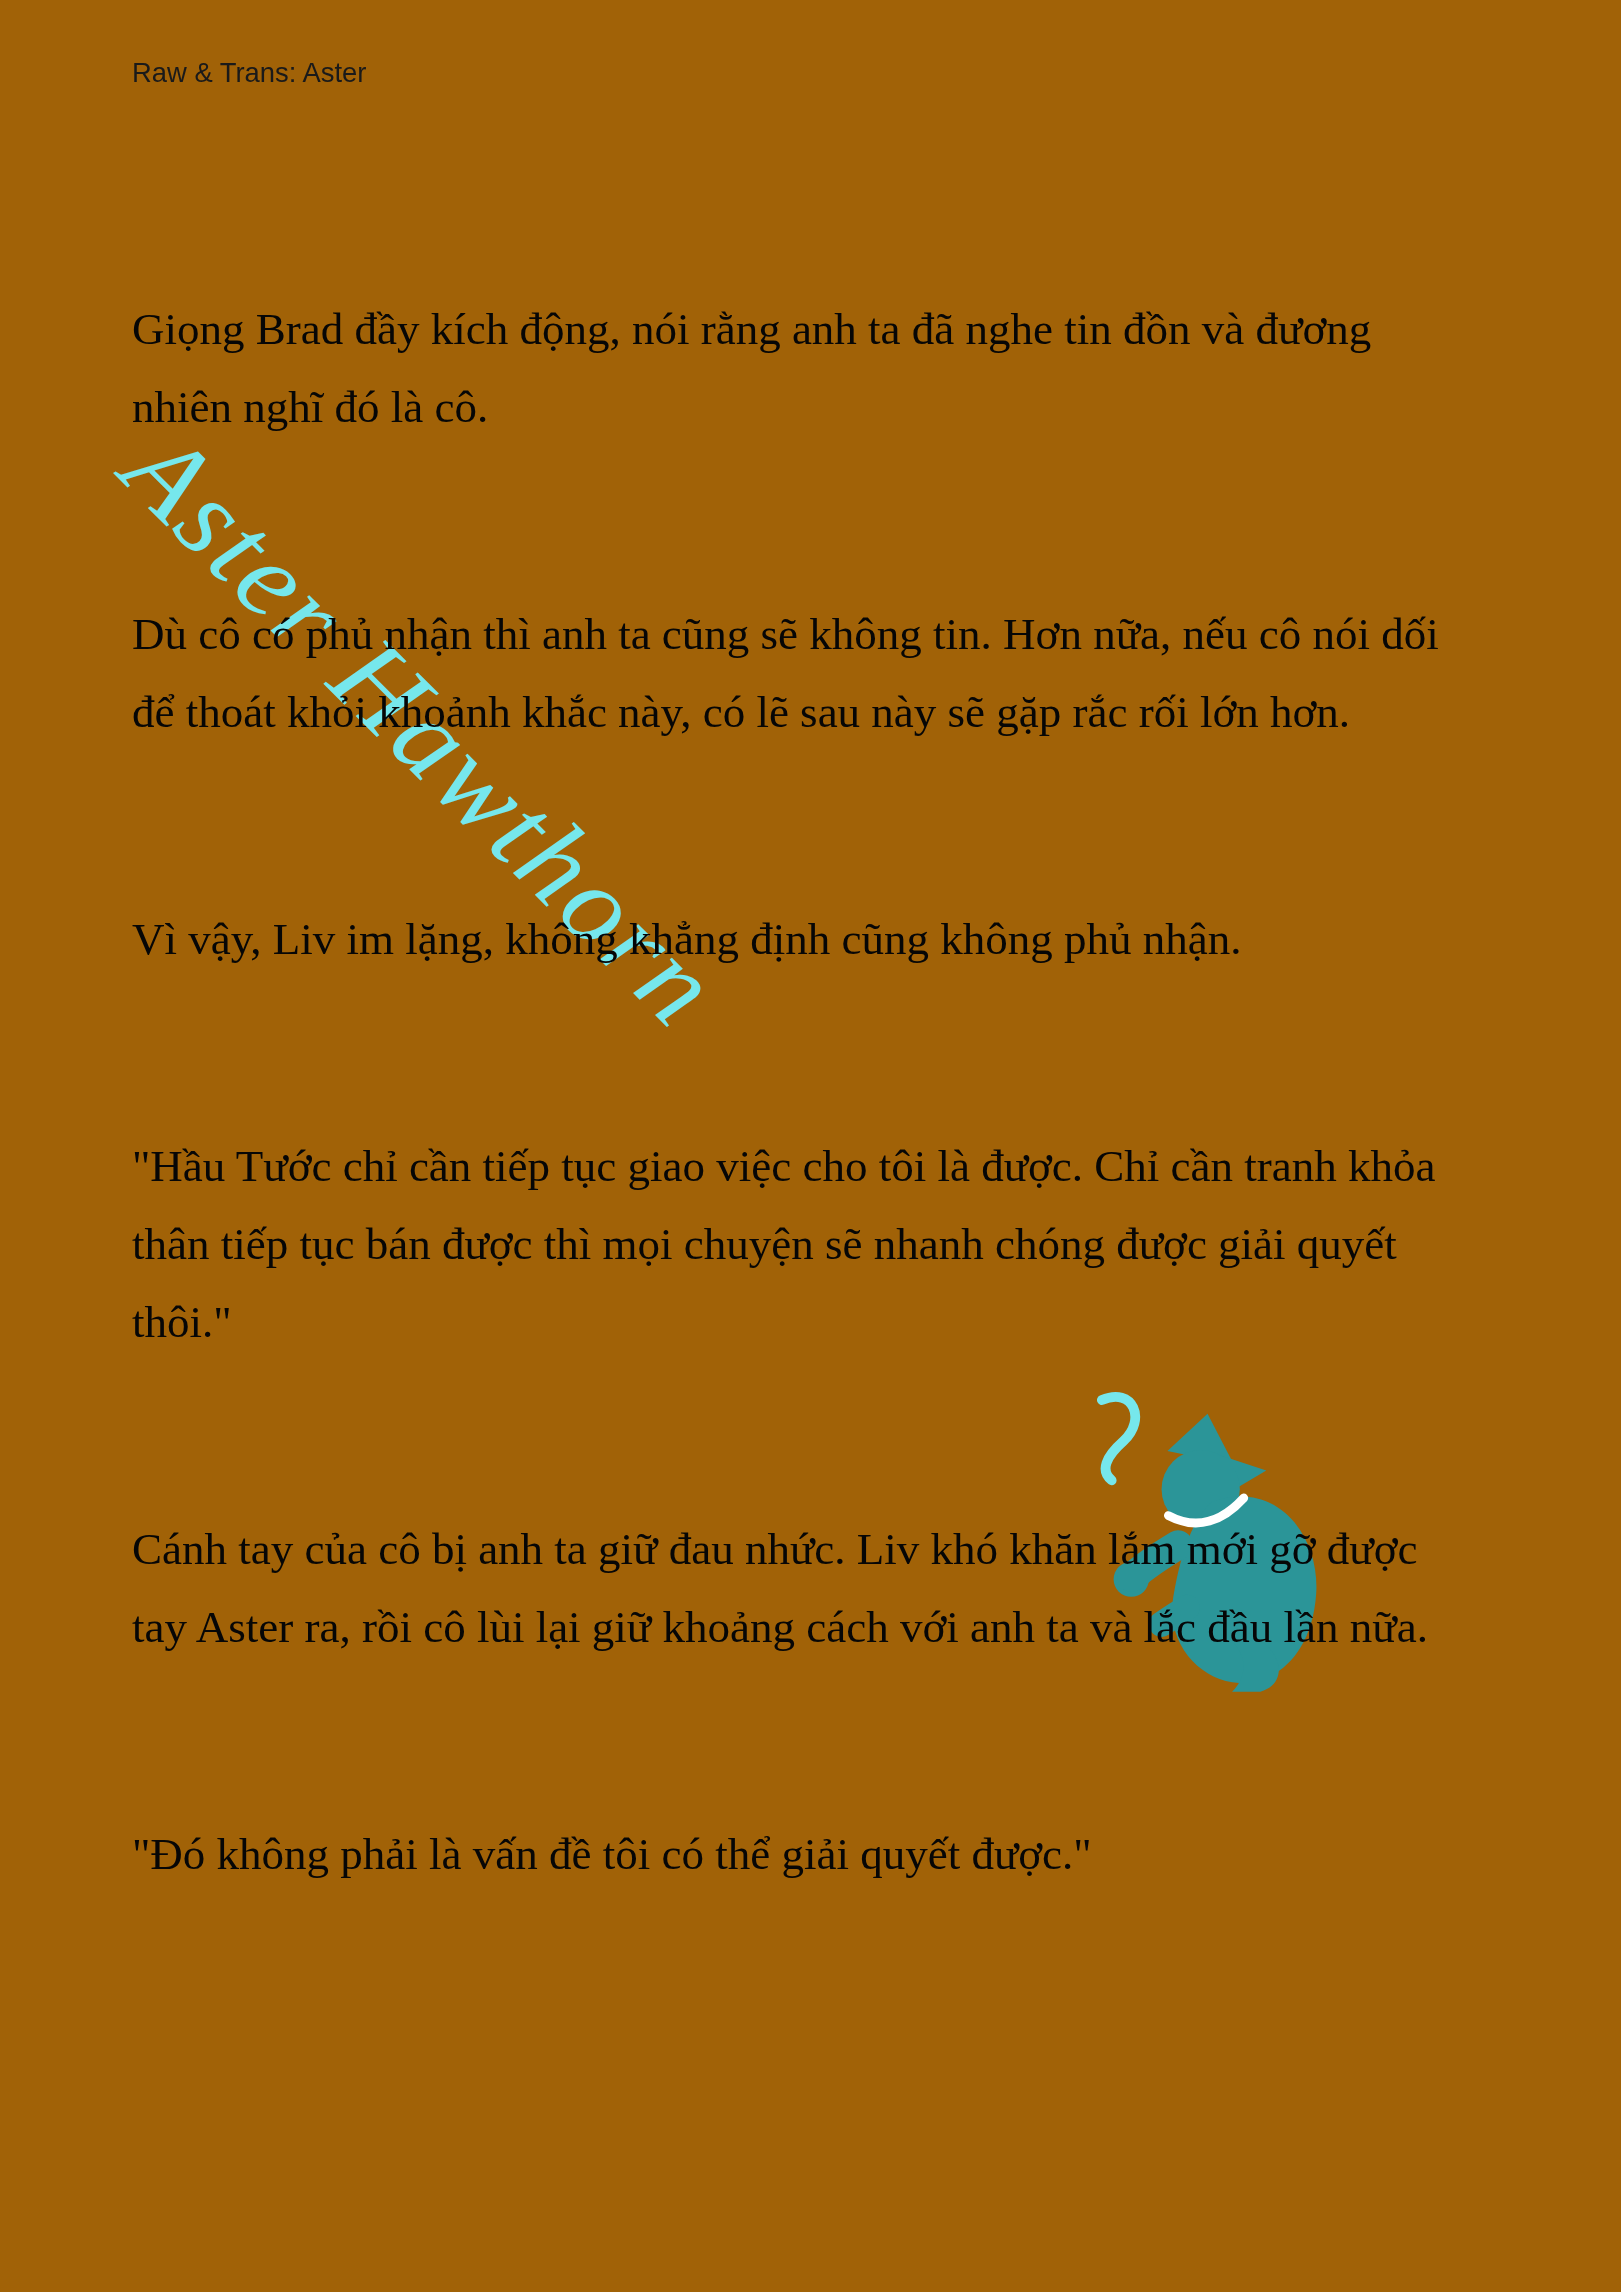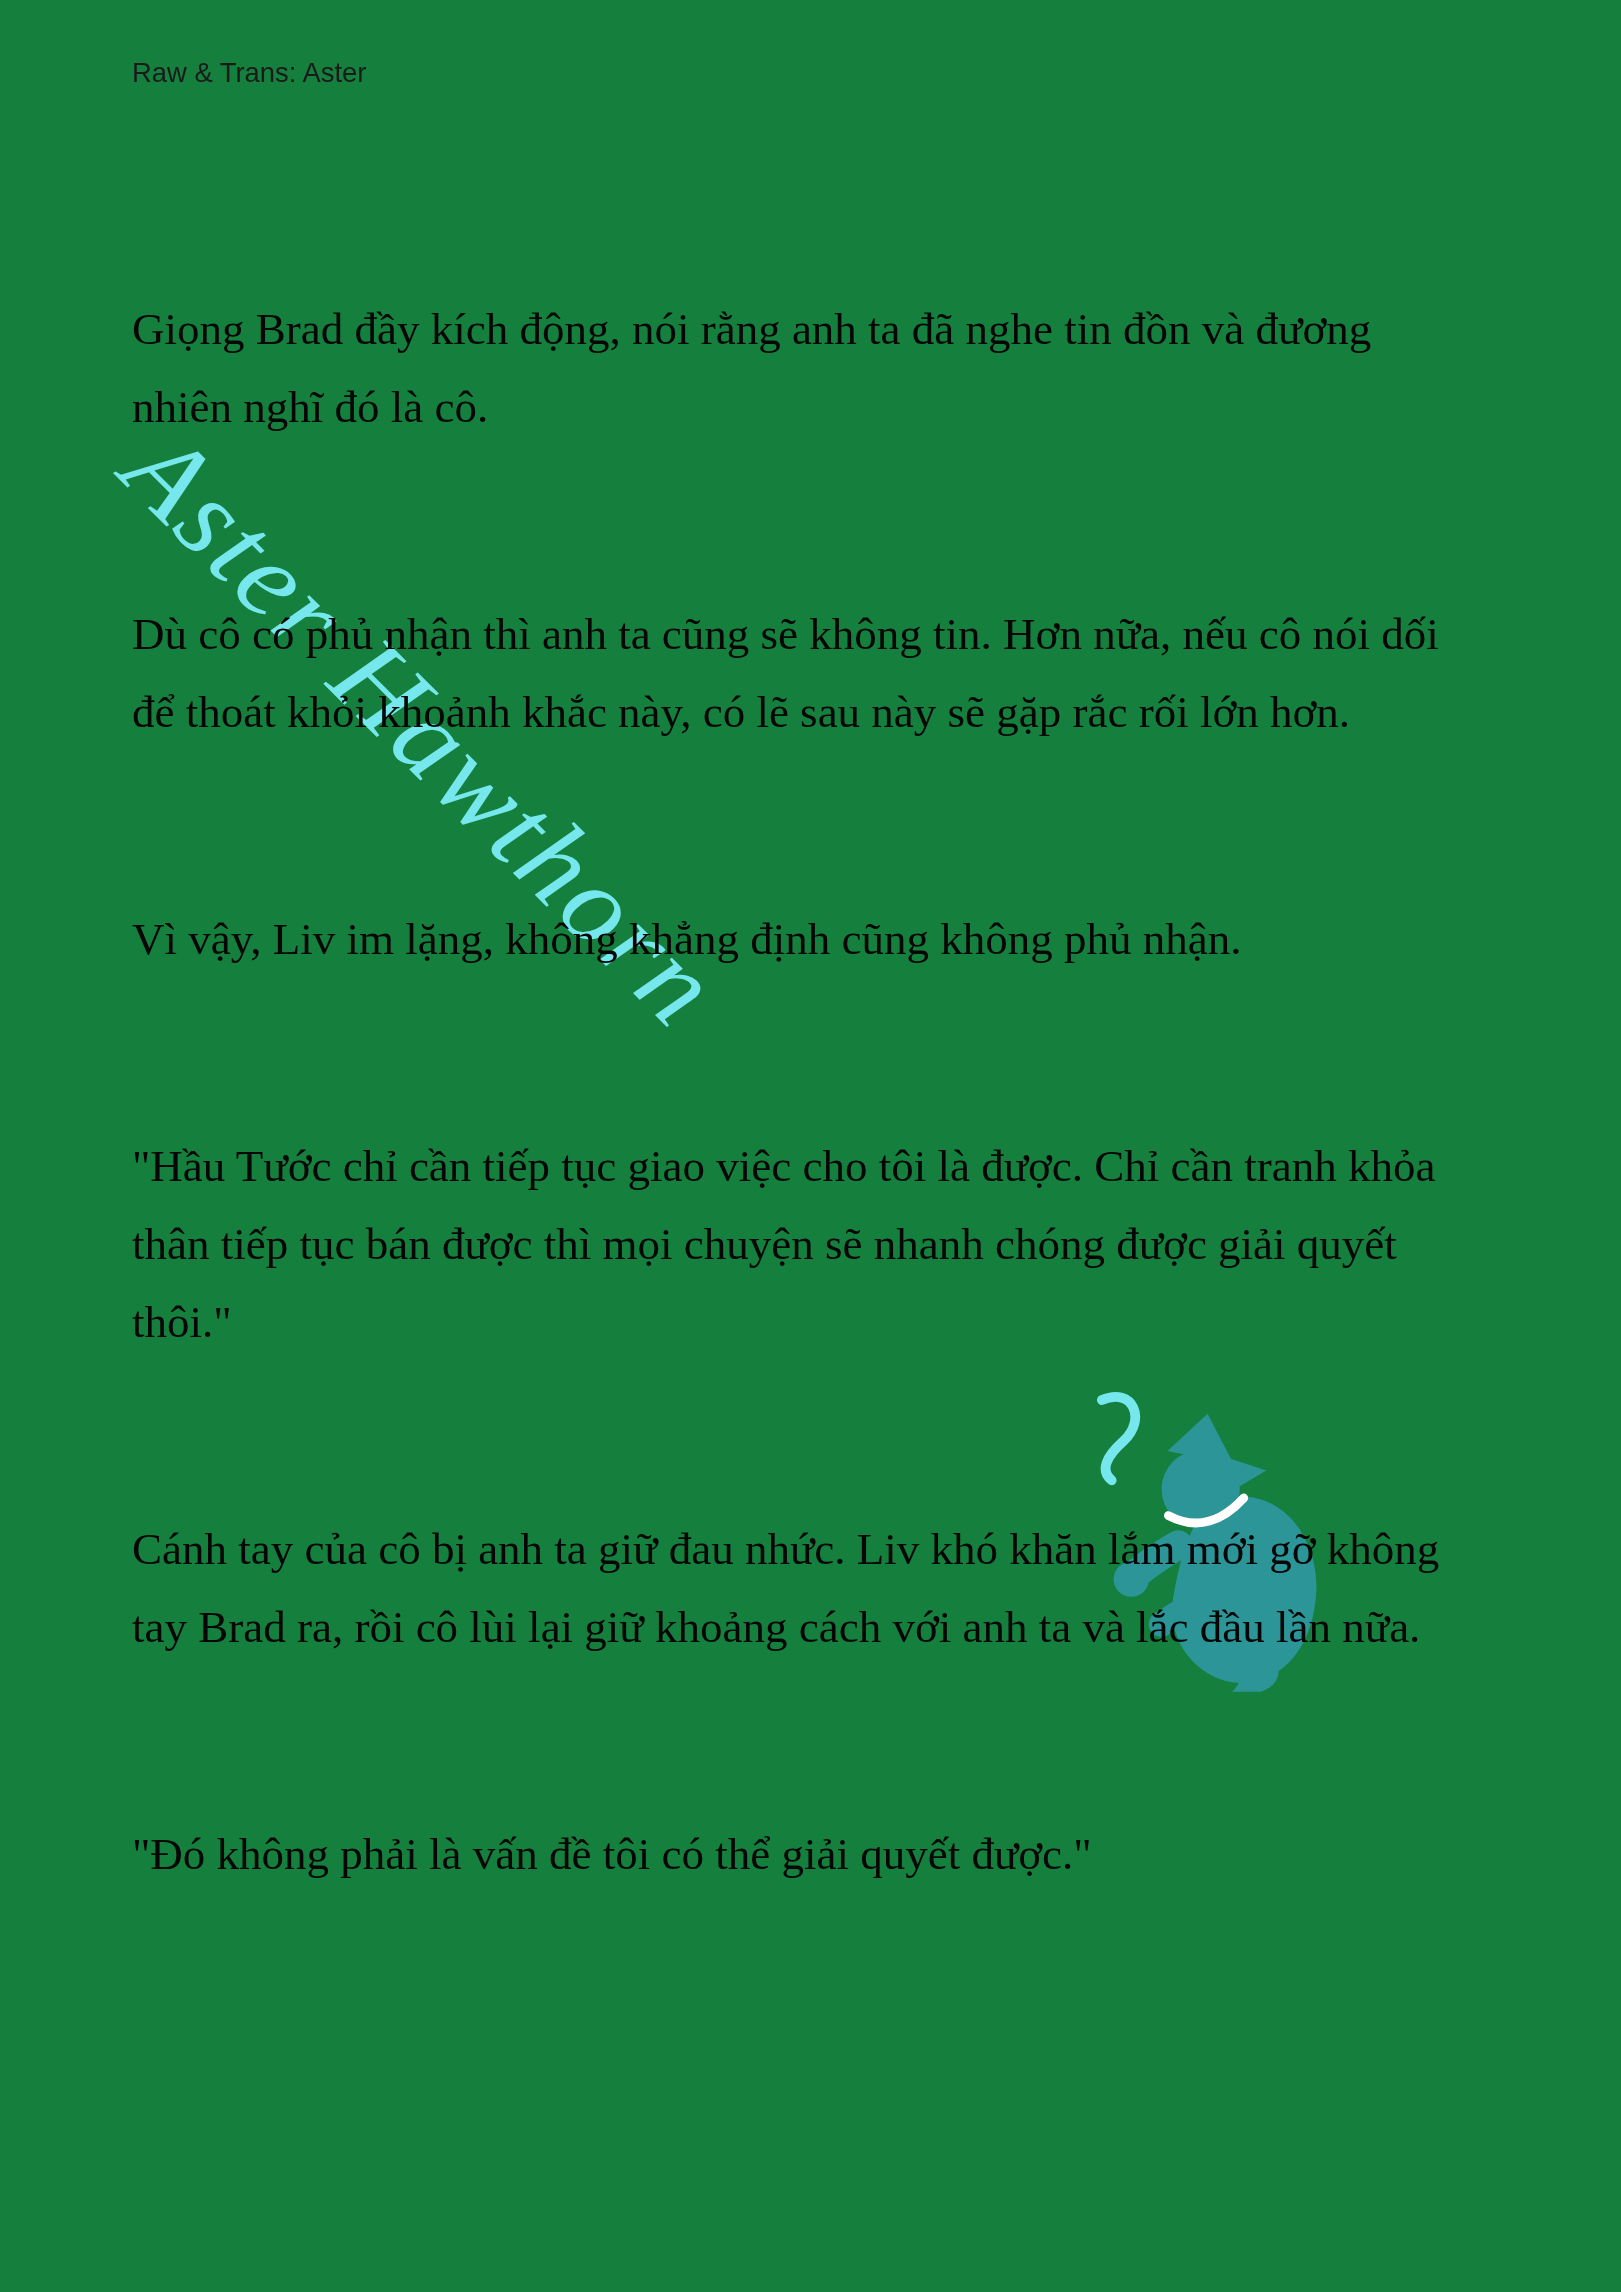--- a/index.html
+++ b/index.html
@@ -7,21 +7,21 @@
     width: 1621px;
     height: 2293px;
     background: #ffffff;
     font-family: "Liberation Serif", serif;
   }
   .page {
     position: relative;
     width: 1621px;
     height: 2293px;
     overflow: hidden;
-    background: #15803d;
+    background: #a16207;
   }
   .credit {
     position: absolute;
     left: 132px;
     top: 57px;
     font-family: "Liberation Sans", sans-serif;
     font-size: 27.4px;
     color: #1a1a1a;
     z-index: 2;
   }
@@ -97,18 +97,18 @@
 
       <path d="M 74,128 C 104,144 130,133 151,110" fill="none" stroke="#ffffff" stroke-width="9" stroke-linecap="round"></path>
     </svg>
   </div>
 
   <div class="content">
     <p>Giọng Brad đầy kích động, nói rằng anh ta đã nghe tin đồn và đương nhiên nghĩ đó là cô.</p>
     <p>Dù cô có phủ nhận thì anh ta cũng sẽ không tin. Hơn nữa, nếu cô nói dối để thoát khỏi khoảnh khắc này, có lẽ sau này sẽ gặp rắc rối lớn hơn.</p>
     <p>Vì vậy, Liv im lặng, không khẳng định cũng không phủ nhận.</p>
     <p>"Hầu Tước chỉ cần tiếp tục giao việc cho tôi là được. Chỉ cần tranh khỏa thân tiếp tục bán được thì mọi chuyện sẽ nhanh chóng được giải quyết thôi."</p>
-    <p>Cánh tay của cô bị anh ta giữ đau nhức. Liv khó khăn lắm mới gỡ không tay Brad ra, rồi cô lùi lại giữ khoảng cách với anh ta và lắc đầu lần nữa.</p>
+    <p>Cánh tay của cô bị anh ta giữ đau nhức. Liv khó khăn lắm mới gỡ được tay Aster ra, rồi cô lùi lại giữ khoảng cách với anh ta và lắc đầu lần nữa.</p>
     <p>"Đó không phải là vấn đề tôi có thể giải quyết được."</p>
   </div>
 
 </div>
 
 
 </body></html>

